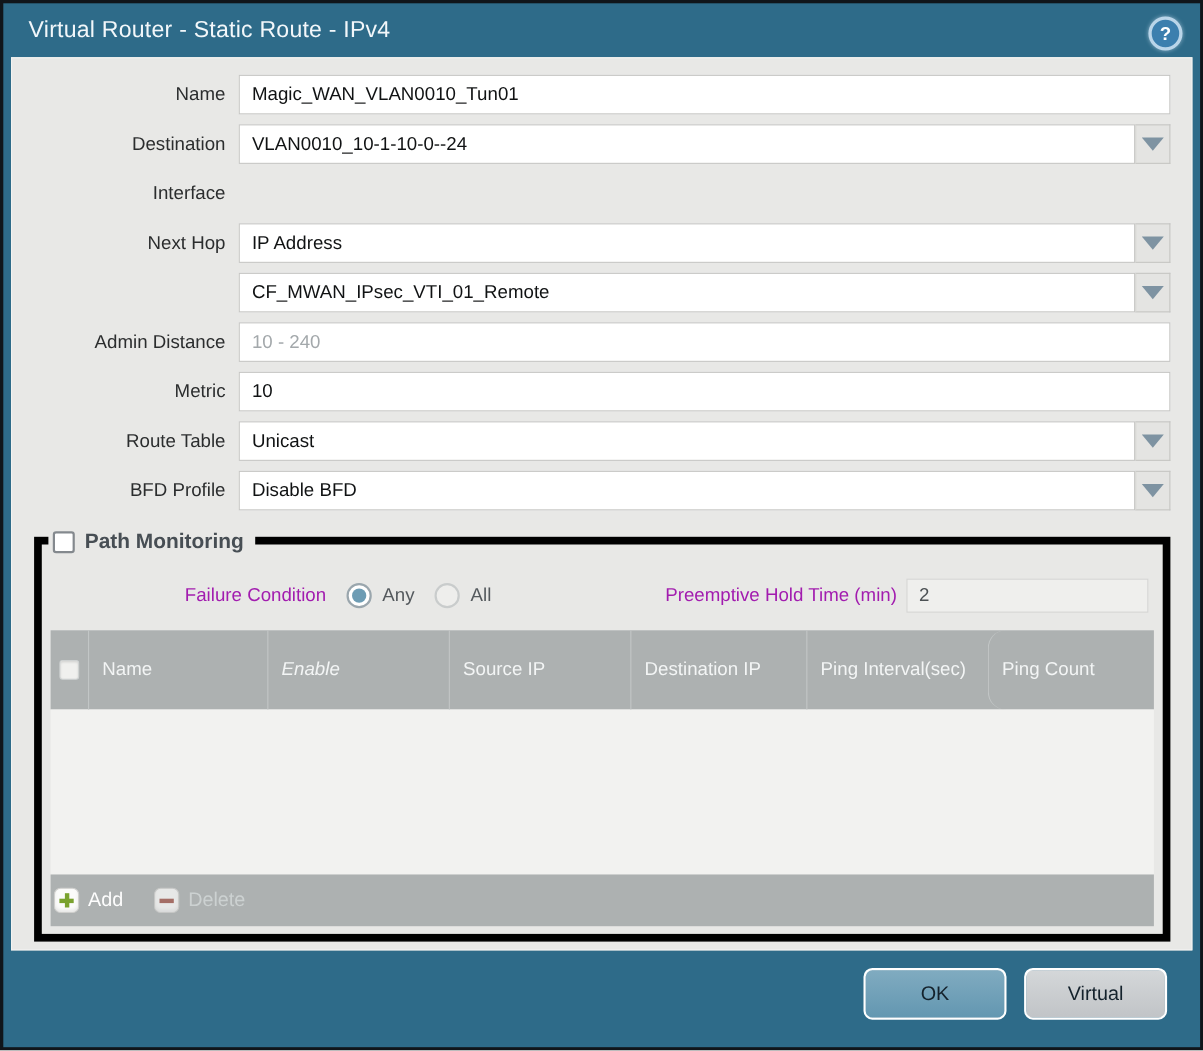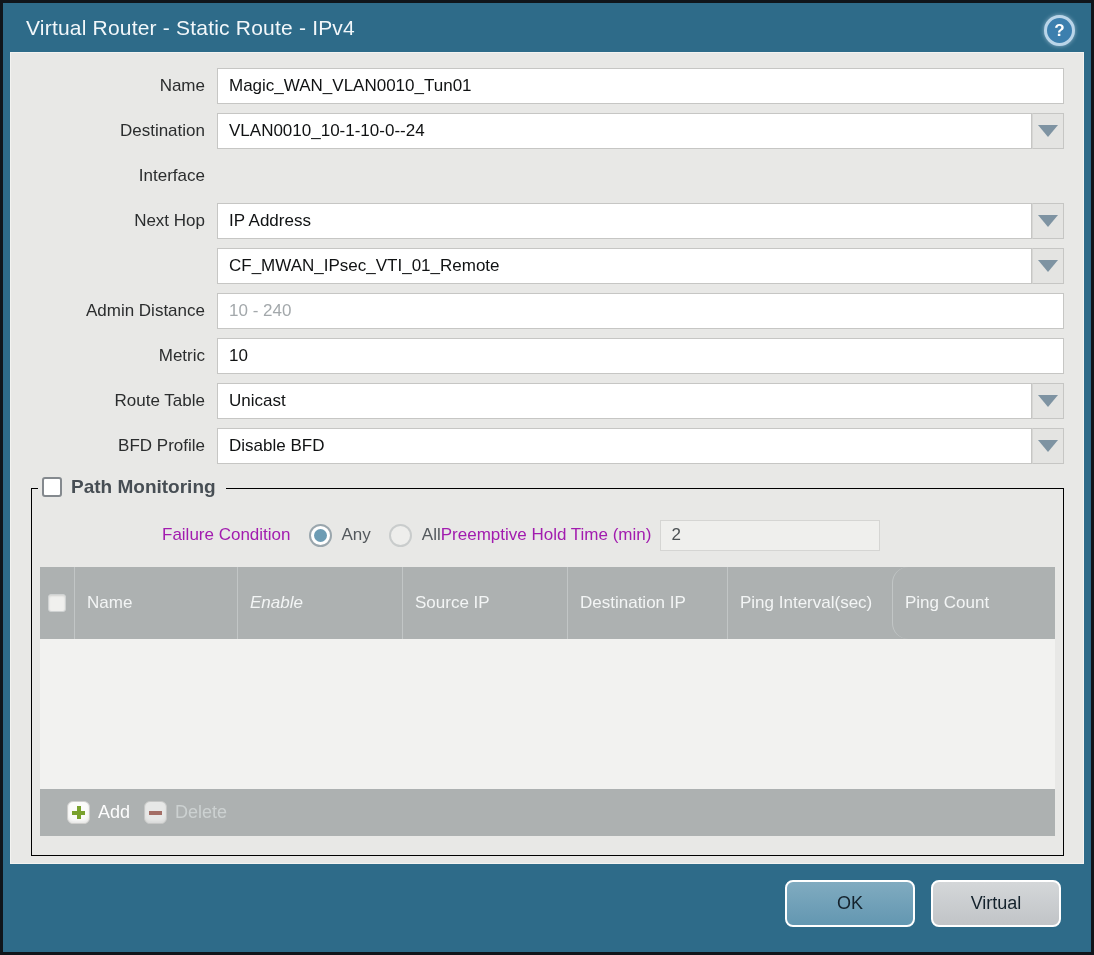--- a/index.html
+++ b/index.html
@@ -32,55 +32,55 @@
          font-family: "Liberation Sans", sans-serif; }
   .txt::placeholder { color: #a3a8ab; }
   .ddbtn { width: 32px; height: 36px; background: #e4e4e2; border: 1px solid #c6c6c4;
            border-left: 1px solid #d6d6d4; display: flex; align-items: center;
            justify-content: center; cursor: pointer; padding: 0; }
   .tri { width: 0; height: 0; border-left: 10px solid transparent;
          border-right: 10px solid transparent; border-top: 12px solid #7e93a2; }
 
   
   .pm { position: relative; margin: 24px 19px 0 20px; height: 368px;
-        border: 1px solid #000000; padding: 30px 8px 0 8px; }
+        border: 7px solid #000000; padding: 30px 8px 0 8px; }
   .pm-legend { position: absolute; top: -13px; left: 6px; display: flex;
                align-items: center; gap: 9px; background: #e8e8e6; padding: 0 10px 0 4px; }
   .pm-checkbox { width: 20px; height: 20px; background: #fff; border: 2px solid #84898e;
                  border-radius: 3px; cursor: pointer; }
   .pm-title { font-size: 19px; font-weight: bold; color: #474e54; }
 
   .cond-row { display: flex; align-items: center; height: 32px; margin-bottom: 16px; }
   .dis-label { color: #a21caf; font-size: 17px; }
   .fc-label { margin-left: 122px; }
   .radio { width: 23px; height: 23px; border-radius: 50%; margin-left: 18px;
            background: #eeeeec; border: 2px solid #c9cccc; position: relative; cursor: pointer; }
   .radio.sel { background: #fff; border-color: #9aa6ad; }
   .radio.sel::after { content: ""; position: absolute; inset: 3px; border-radius: 50%;
                       background: #6d9cb4; }
   .radio-label { margin-left: 10px; color: #54595d; font-size: 17px; }
-  .ph-label { }
+  .ph-label { margin-left: 158px; }
   .ph-input { width: 220px; height: 31px; margin-left: 9px; background: #efefed;
               border: 1px solid #d5d5d3; padding: 0 10px; font-size: 17px; color: #4c5154;
               font-family: "Liberation Sans", sans-serif; }
 
   
   .tbl { margin-top: 0; }
   .thead { display: flex; background: #adb1b1; color: #f3f5f5; font-size: 17px;
            height: 72px; }
   .th { display: flex; align-items: center; padding-left: 12px; border-left: 1px solid #c2c6c6; }
   .th:first-child { border-left: none; justify-content: center; padding-left: 0; }
   .th-check { width: 34px; }
   .th-name { width: 163px; } .th-enable { width: 165px; font-style: italic; } .th-srcip { width: 165px; }
   .th-dstip { width: 160px; } .th-ping { width: 165px; line-height: 1.25; } .th-count { flex: 1; border-radius: 16px; }
   .tbl-checkbox { width: 18px; height: 18px; background: #f0f0ee; border: 1px solid #cfd2d2;
                   border-radius: 3px; box-shadow: inset 0 1px 2px rgba(0,0,0,.12); }
   .tbody { height: 150px; background: #f2f2f0; }
   .tfoot { height: 47px; background: #adb1b1; display: flex; align-items: center;
-           padding-left: 27px; gap: 14px; }
+           padding-left: 3px; gap: 28px; }
   .tool-btn { display: flex; align-items: center; gap: 8px; background: none; border: none;
               cursor: pointer; font-family: "Liberation Sans", sans-serif; }
   .tool-ico { width: 23px; height: 23px; border-radius: 6px; background: #fbfbfa;
               border: 1px solid #cfcfcd; position: relative;
               box-shadow: inset 0 -2px 3px rgba(0,0,0,.08); }
   .plus::before, .plus::after { content: ""; position: absolute; background: #7aa22e; }
   .plus::before { left: 4px; right: 4px; top: 9px; height: 4px; }
   .plus::after  { top: 4px; bottom: 4px; left: 9px; width: 4px; }
   .minus { opacity: .75; }
   .minus::before { content: ""; position: absolute; background: #a2584e;

